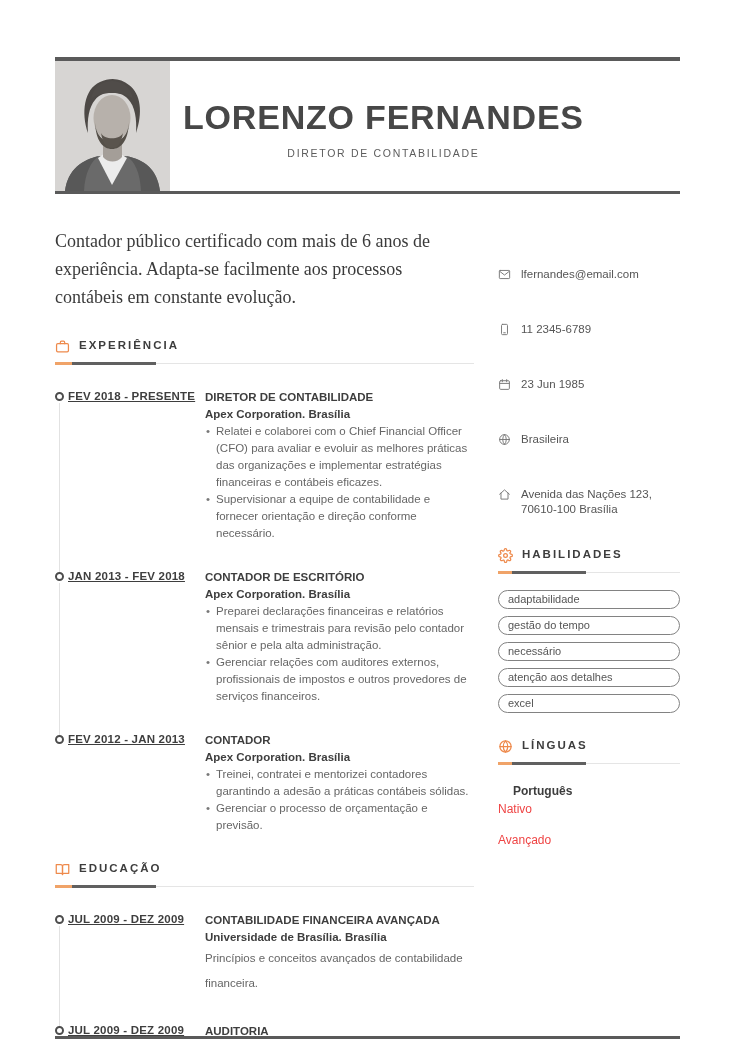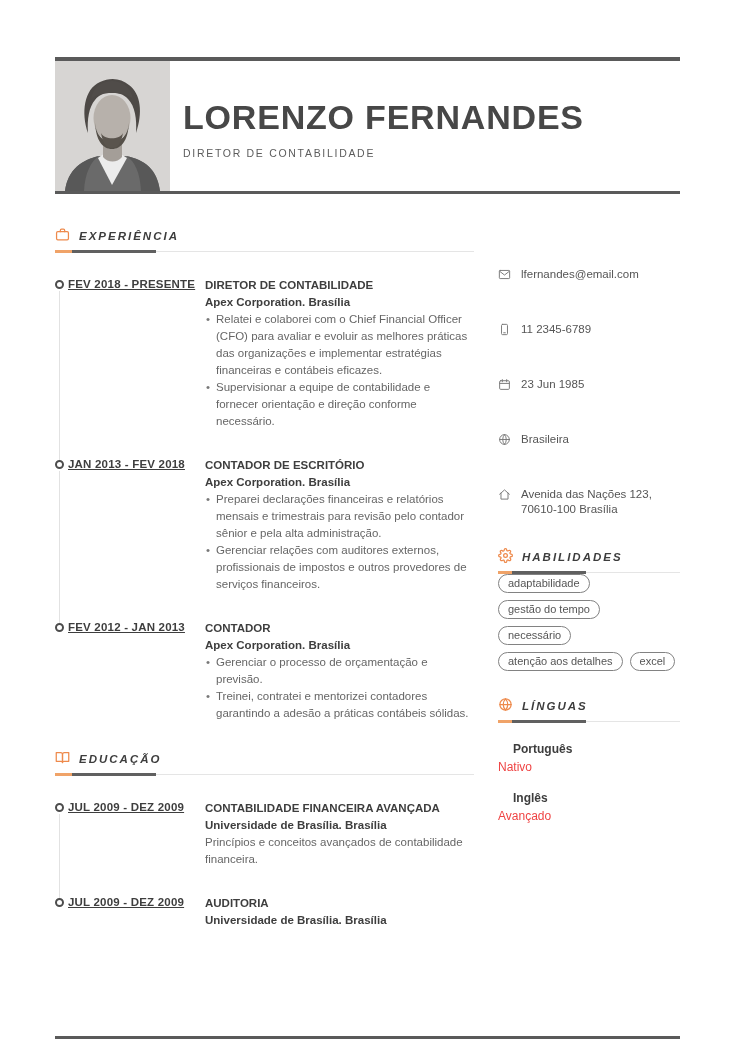--- a/index.html
+++ b/index.html
@@ -15,40 +15,40 @@
 
   
   .header {
     margin: 57px 56px 0 55px;
     border-top: 4px solid #5a5a5a;
     border-bottom: 3px solid #5a5a5a;
     display: flex;
   }
   .photo { width: 115px; height: 130px; flex: none; background: #d7d5d3; }
   .photo svg { display: block; width: 100%; height: 100%; }
-  .name-block { padding: 39px 0 0 13px; }
+  .name-block { padding: 39px 0 0 13px; text-align: center; }
   .name { font-size: 34px; font-weight: bold; color: #474747; letter-spacing: 0.8px; line-height: 1; }
   .job-title { margin-top: 13px; font-size: 10.5px; letter-spacing: 1.7px; color: #5c5c5c; }
 
   
   .content { display: flex; margin: 33px 56px 0 55px; gap: 24px; }
   .left-col { width: 419px; flex: none; }
   .right-col { flex: 1; min-width: 0; }
 
   .summary {
     font-family: "Liberation Serif", serif;
     font-size: 18px;
     line-height: 28px;
     color: #3a3a3a;
     margin-bottom: 28px;
   }
 
   
   .section { margin-top: 28px; }
-  .section-head { display: flex; align-items: flex-end; gap: 9px; font-style: italic; }
+  .section-head { display: flex; align-items: flex-start; gap: 9px; }
   .section-head svg { width: 15px; height: 15px; flex: none; }
   .section-title { font-size: 11.5px; font-weight: bold; letter-spacing: 2px; color: #3d3d3d; }
   .rule { position: relative; height: 3px; margin-top: 8px; }
   .rule .track { position: absolute; top: 1px; left: 0; right: 0; height: 1px; background: #e5e5e5; }
   .rule .seg-orange { position: absolute; left: 0; top: 0; height: 3px; width: 17px; background: #f0a368; }
   .rule .seg-dark { position: absolute; left: 17px; top: 0; height: 3px; width: 84px; background: #606060; }
   .rule-sm .seg-orange { width: 14px; }
   .rule-sm .seg-dark { left: 14px; width: 74px; }
 
   
@@ -63,29 +63,29 @@
   .entry:not(:last-child)::after {
     content: ''; position: absolute; left: 4px; top: 14px; bottom: -4px;
     width: 1px; background: #e2e2e2;
   }
   .entry-dates { font-size: 11.5px; font-weight: bold; color: #3e3e3e; letter-spacing: 0.2px; padding-right: 8px; line-height: 15px; text-decoration: underline; }
   .entry-title { font-size: 11.5px; font-weight: bold; color: #3e3e3e; line-height: 17px; }
   .entry-company { font-size: 11.5px; font-weight: bold; color: #3e3e3e; line-height: 17px; }
   .bullets { list-style: none; }
   .bullets li { position: relative; padding-left: 11px; font-size: 11.5px; line-height: 17px; color: #666; }
   .bullets li::before { content: '•'; position: absolute; left: 1px; color: #777; }
-  .entry-desc { font-size: 11.5px; line-height: 17px; color: #666; }
+  .entry-desc { font-size: 11.5px; line-height: 25px; color: #666; }
   .entry-desc:empty { display: none; }
 
   
   .contact { margin-top: 3px; }
   .contact-row { display: flex; gap: 10px; margin-bottom: 11px; font-size: 11.5px; color: #555; line-height: 15px; margin-top: 40px; }
   .contact-row svg { width: 13px; height: 13px; flex: none; margin-top: 1px; }
 
-  .pills { display: flex; flex-wrap: wrap; gap: 7px; margin-top: 0; }
+  .pills { display: flex; flex-wrap: wrap; gap: 7px; margin-top: 16px; flex-direction: column; }
   .pill { border: 1px solid #828282; border-radius: 10px; padding: 2px 9px 3px; font-size: 11px; color: #555; white-space: nowrap; }
 
   .languages { margin-top: 17px; }
   .lang { margin-bottom: 13px; }
   .lang-name { font-size: 12px; font-weight: bold; color: #3d3d3d; line-height: 18px; padding-left: 15px; }
   .lang-level { font-size: 12px; color: #ef4444; line-height: 18px; }
 
   
   .footer { position: absolute; left: 55px; right: 56px; top: 979px; }
   .footer-line { height: 3px; background: #5a5a5a; }
@@ -114,20 +114,21 @@
     <div class="name-block">
       <div class="name">LORENZO FERNANDES</div>
       <div class="job-title">DIRETOR DE CONTABILIDADE</div>
     </div>
   </div>
 
   <div class="content">
 
     <div class="left-col">
 
+      <p class="summary">Contador público certificado com mais de 6 anos de experiência. Adapta-se facilmente aos processos contábeis em constante evolução.</p>
 
       <div class="section" style="margin-top:0">
         <div class="section-head">
           <svg viewBox="0 0 24 24" fill="none" stroke="#ee8a4c" stroke-width="2" stroke-linecap="round" stroke-linejoin="round">
             <rect x="2.5" y="7.5" width="19" height="13" rx="2"></rect>
             <path d="M8.5 7.5 V5.5 a2 2 0 0 1 2-2 h3 a2 2 0 0 1 2 2 v2"></path>
           </svg>
           <span class="section-title">EXPERIÊNCIA</span>
         </div>
         <div class="rule">
@@ -161,22 +162,22 @@
               </ul>
             </div>
           </div>
 
           <div class="entry">
             <div class="entry-dates">FEV 2012 - JAN 2013</div>
             <div class="entry-body">
               <div class="entry-title">CONTADOR</div>
               <div class="entry-company">Apex Corporation. Brasília</div>
               <ul class="bullets">
+                <li>Treinei, contratei e mentorizei contadores garantindo a adesão a práticas contábeis sólidas.</li>
                 <li>Gerenciar o processo de orçamentação e previsão.</li>
-                <li>Treinei, contratei e mentorizei contadores garantindo a adesão a práticas contábeis sólidas.</li>
               </ul>
             </div>
           </div>
 
         </div>
       </div>
 
       <div class="section">
         <div class="section-head">
           <svg viewBox="0 0 24 24" fill="none" stroke="#ee8a4c" stroke-width="2" stroke-linecap="round" stroke-linejoin="round">
@@ -297,21 +298,20 @@
           <span class="track"></span>
             <span class="seg-orange"></span>
             <span class="seg-dark"></span>
         </div>
         <div class="languages">
           <div class="lang">
             <div class="lang-name">Português</div>
             <div class="lang-level">Nativo</div>
           </div>
           <div class="lang">
-            <div class="lang-name">Inglês</div>
             <div class="lang-level">Avançado</div>
           </div>
         </div>
       </div>
 
     </div>
   </div>
 
   <div class="footer">
     <div class="footer-line"></div>

